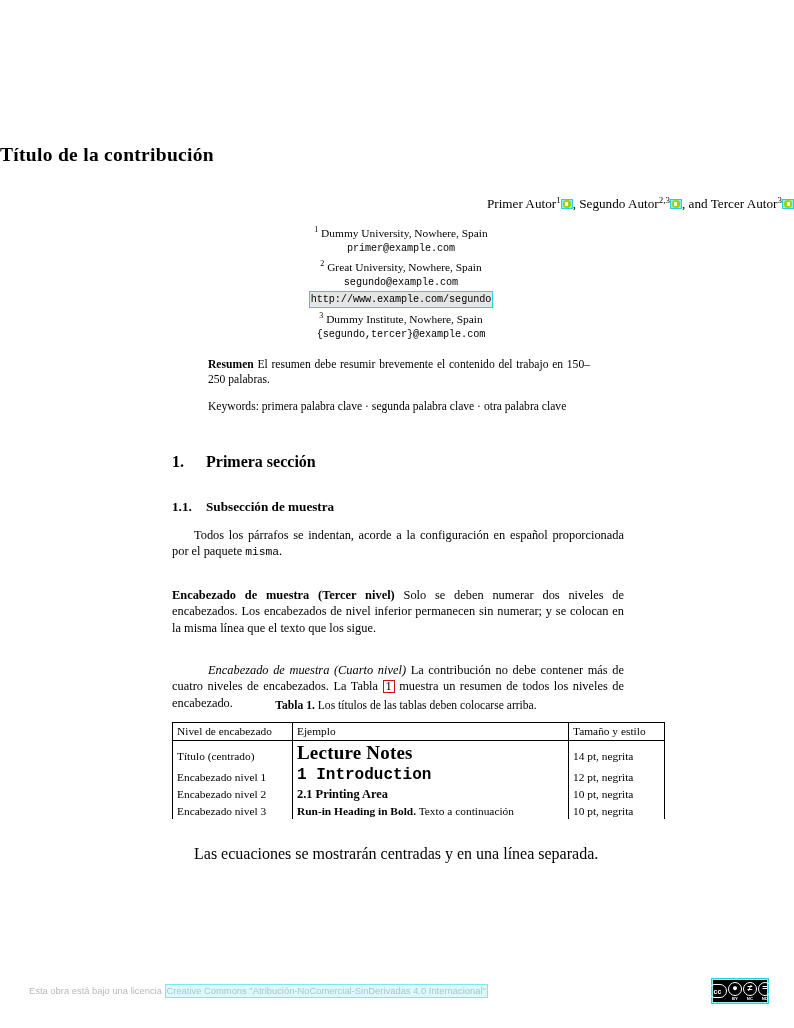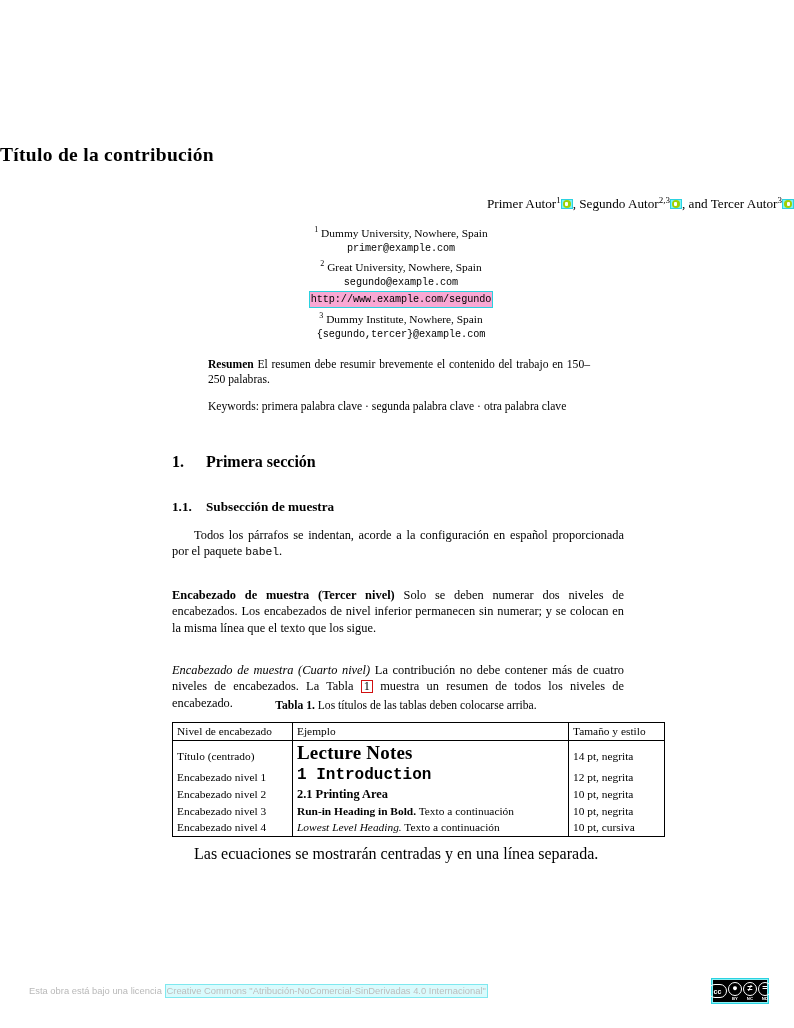--- a/index.html
+++ b/index.html
@@ -79,21 +79,21 @@
   .affils .inst { font-family: "Liberation Serif", "DejaVu Serif", serif; }
   .affils sup { font-size: 8px; vertical-align: super; }
   .mono {
     font-family: "Liberation Mono", "DejaVu Sans Mono", monospace;
     font-size: 10.2px;
     letter-spacing: -0.1px;
   }
   .url-link {
     display: inline-block;
     border: 1px solid #2ad2e0;
-    background: #f9a8d4;
+    background: #e5e5e5;
     padding: 0 1px;
   }
 
   
   .abstract-block {
     position: absolute;
     left: 208px;
     top: 358px;
     width: 382px;
     font-size: 11.6px;
@@ -144,21 +144,21 @@
     hyphens: auto;
   }
   p.runin {
     margin: 26px 0 0 0;
     font-size: 12.4px;
     line-height: 16.4px;
     text-align: justify;
     text-indent: 0;
   }
   p.runin .h3 { font-weight: bold; }
-  p.runin .h4 { font-style: italic; }
+  p.runin .h4 { font-style: italic; margin-left: 36px; }
 
   .ref-link {
     display: inline-block;
     border: 1px solid #d01010;
     padding: 0 2px;
     line-height: 11px;
     font-size: 12.4px;
   }
 
   
@@ -346,21 +346,21 @@
 
   <div class="body-col">
     <h1 class="sec">
       <span class="num">1.</span><span>Primera sección</span>
     </h1>
 
     <h2 class="subsec">
       <span class="num">1.1.</span><span>Subsección de muestra</span>
     </h2>
 
-    <p class="para"><span>Todos los párrafos se indentan, acorde a la configuración en español proporcionada por el paquete </span><span class="mono" style="font-size:11.4px">babel</span><span>.</span></p>
+    <p class="para"><span>Todos los párrafos se indentan, acorde a la configuración en español proporcionada por el paquete </span><span class="mono" style="font-size:11.4px">misma</span><span>.</span></p>
 
     <p class="runin"><span class="h3">Encabezado de muestra (Tercer nivel)</span> <span>Solo se deben numerar dos niveles de encabezados. Los encabezados de nivel inferior permanecen sin numerar; y se colocan en la misma línea que el texto que los sigue.</span></p>
 
     <p class="runin"><span class="h4">Encabezado de muestra (Cuarto nivel)</span> <span>La contribución no debe contener más de cuatro niveles de encabezados. La Tabla </span><span class="ref-link">1</span><span> muestra un resumen de todos los niveles de encabezado.</span></p>
   </div>
 
   <div class="tbl-wrap">
     <div class="tbl-caption">
       <b>Tabla 1.</b>
       <span>Los títulos de las tablas deben colocarse arriba.</span>
@@ -385,25 +385,20 @@
       <tr>
         <td class="c1">Encabezado nivel 2</td>
         <td class="c2"><span class="ex-h2">2.1 Printing Area</span></td>
         <td class="c3">10 pt, negrita</td>
       </tr>
       <tr>
         <td class="c1">Encabezado nivel 3</td>
         <td class="c2 ex-h3"><b>Run-in Heading in Bold.</b><span> Texto a continuación</span></td>
         <td class="c3">10 pt, negrita</td>
       </tr>
-      <tr class="last">
-        <td class="c1">Encabezado nivel 4</td>
-        <td class="c2 ex-h4"><i>Lowest Level Heading.</i><span> Texto a continuación</span></td>
-        <td class="c3">10 pt, cursiva</td>
-      </tr>
     </tbody>
       </table>
   </div>
 
   <div class="closing">Las ecuaciones se mostrarán centradas y en una línea separada.</div>
 
   <div class="license-row">
     <div class="lic-text"><span>Esta obra está bajo una licencia </span><span class="lic-link">Creative Commons "Atribución-NoComercial-SinDerivadas 4.0 Internacional"</span></div>
     <div class="cc-badge">
       <div class="cc-inner">

